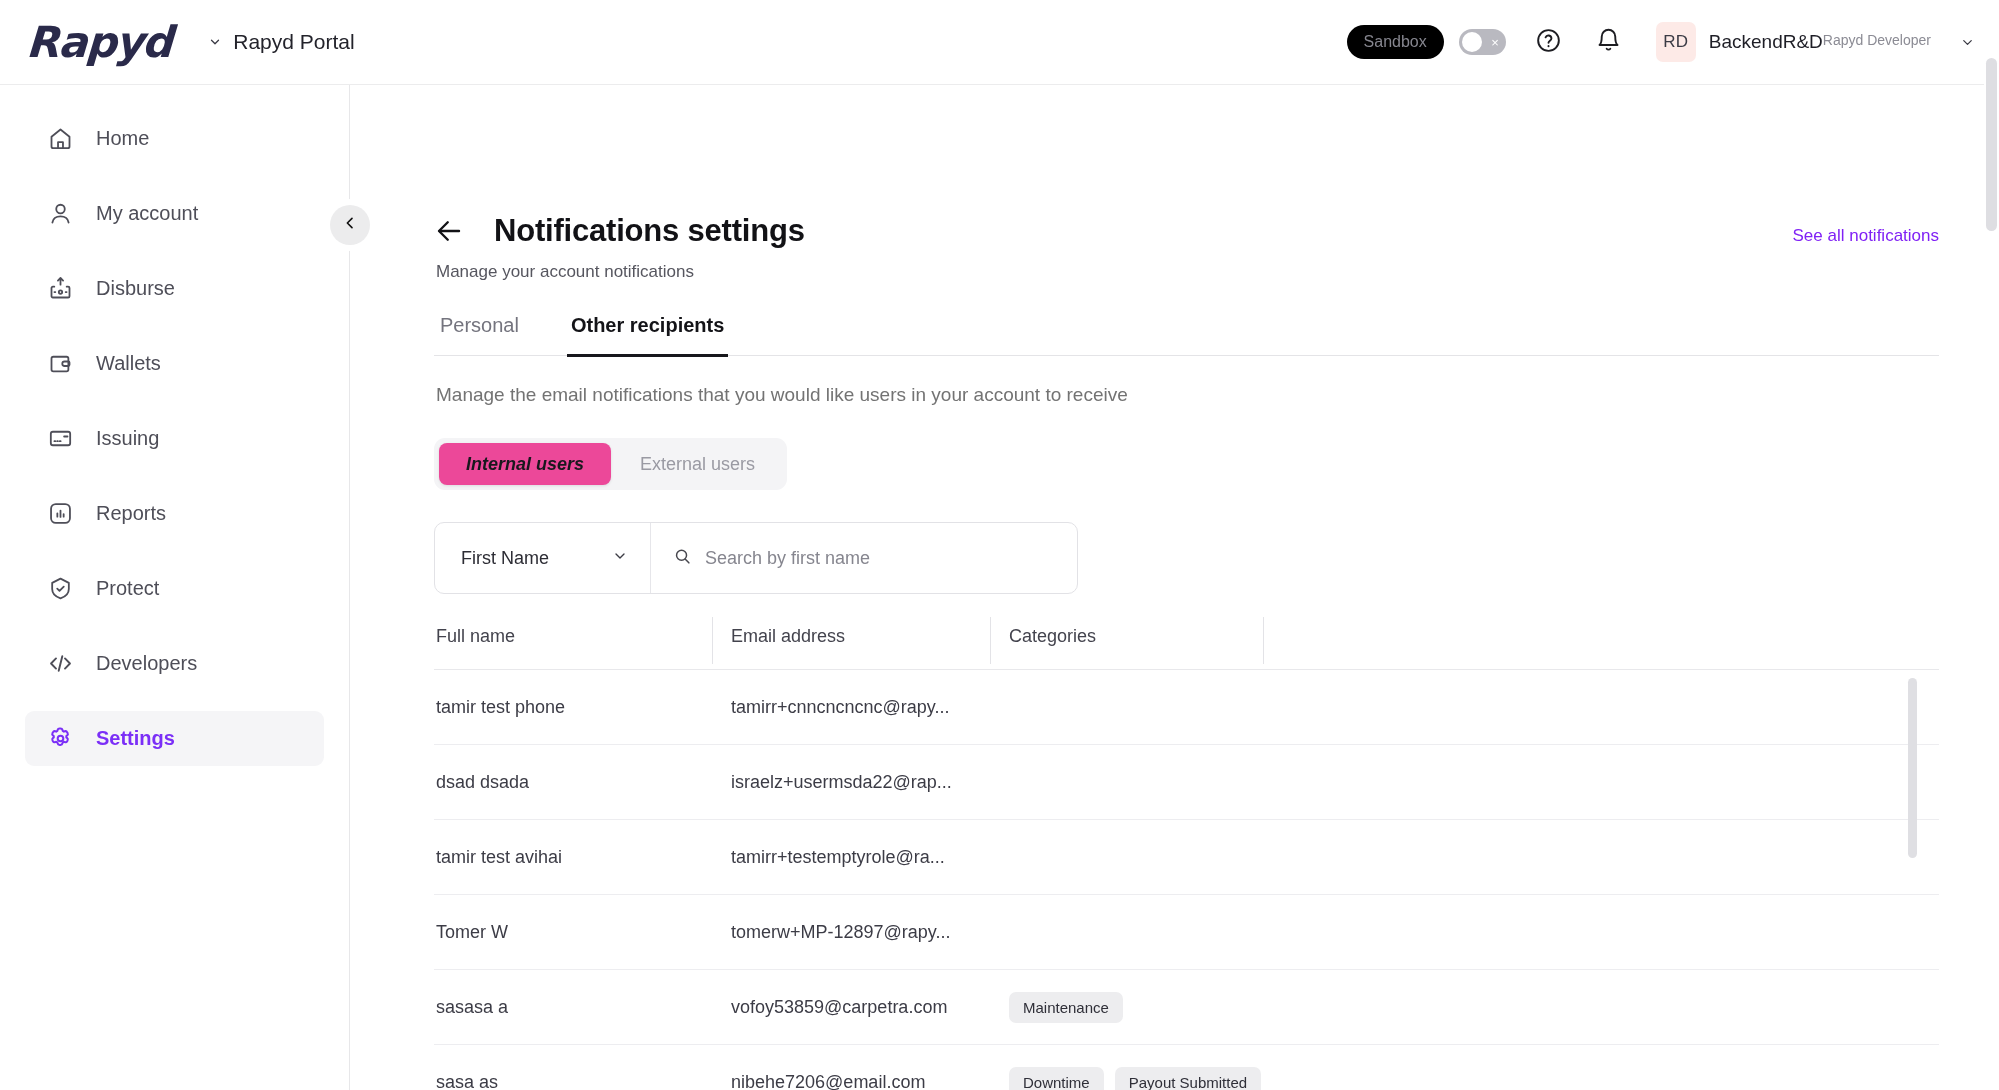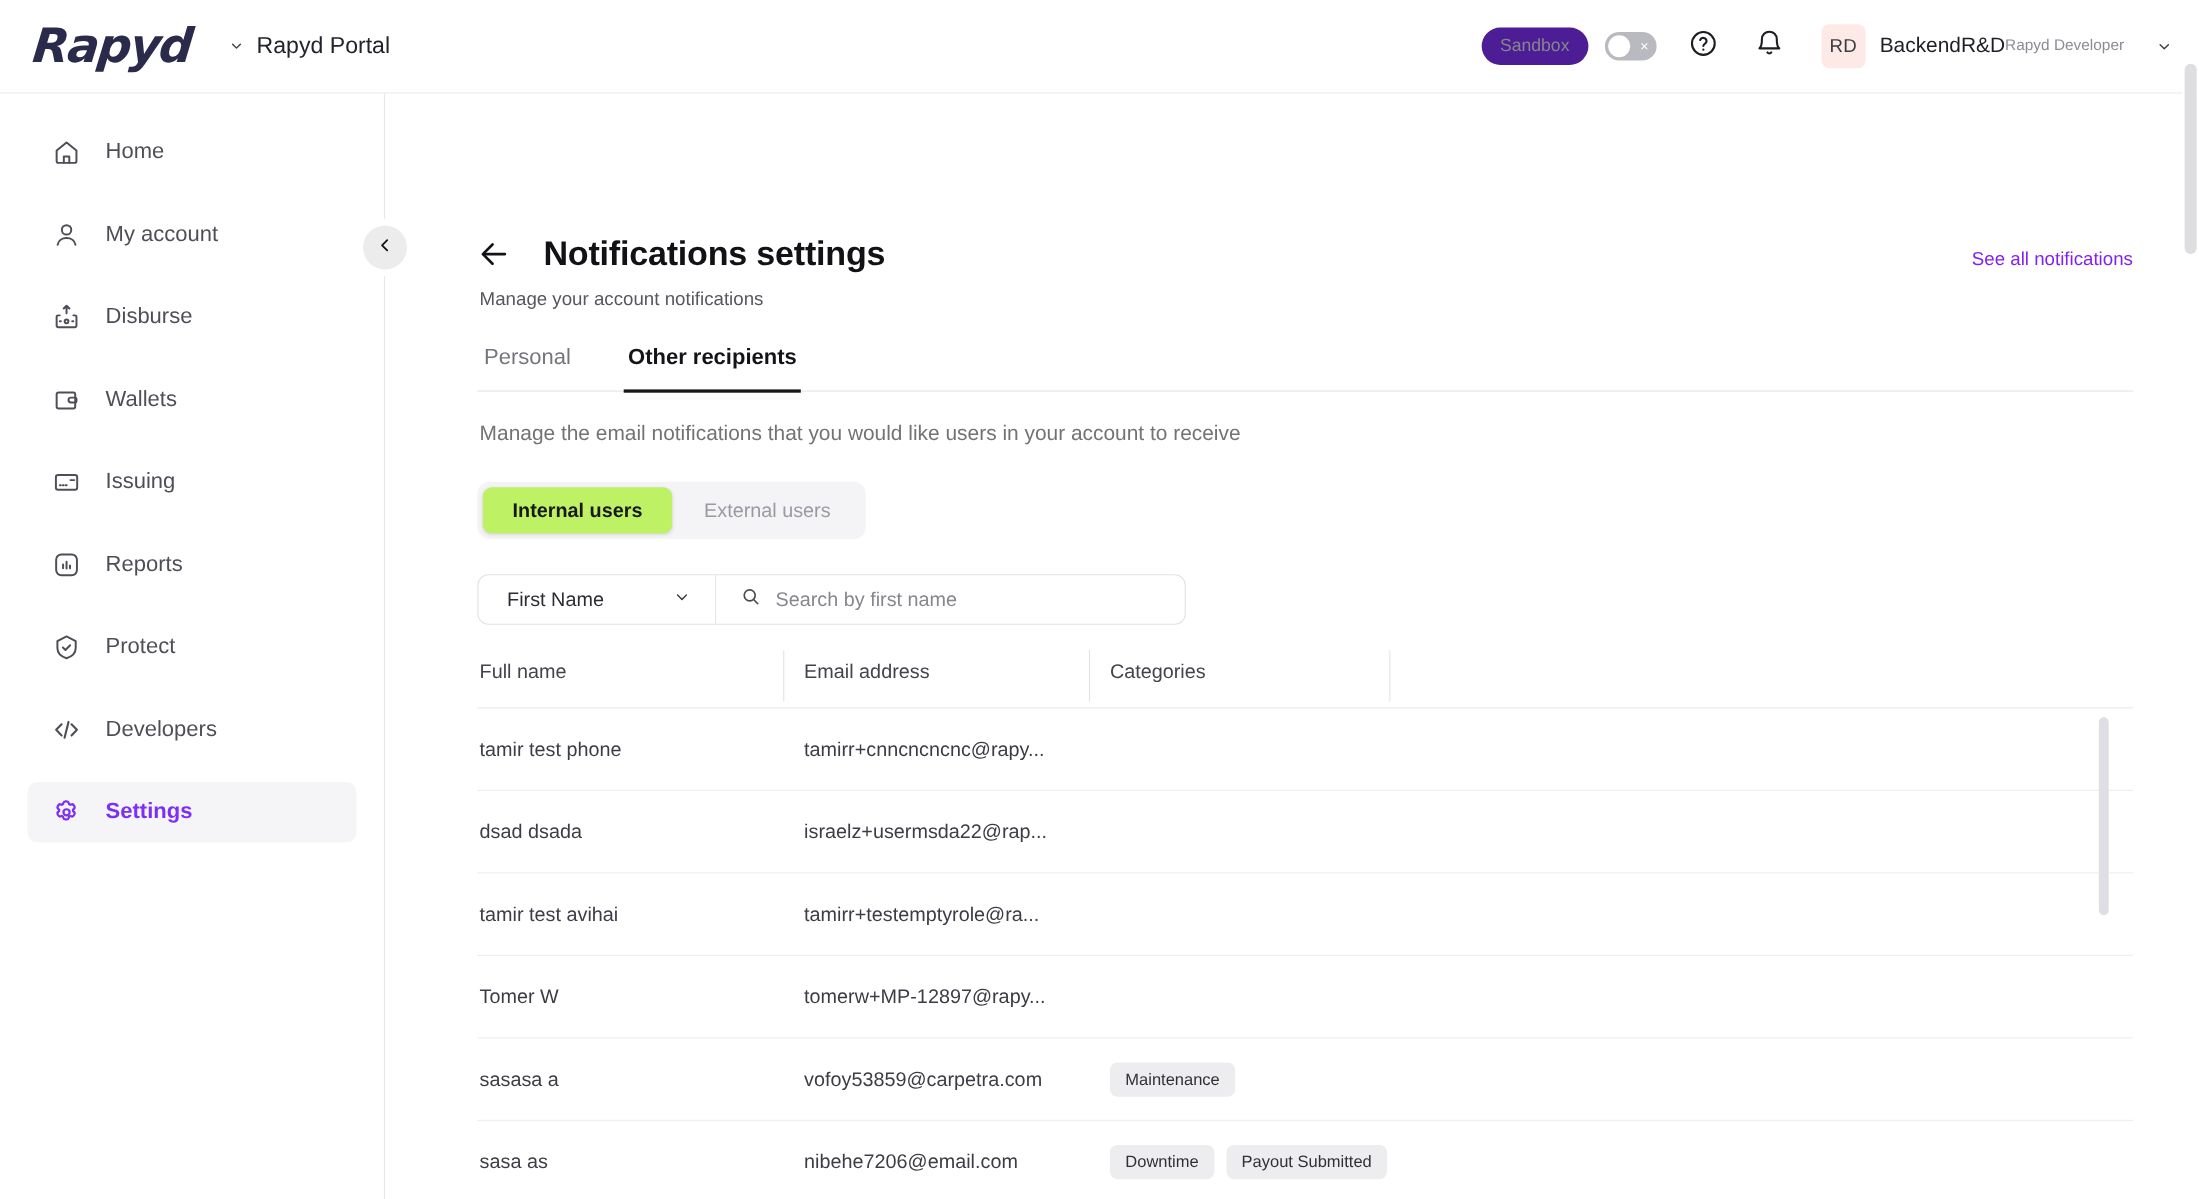--- a/index.html
+++ b/index.html
@@ -42,21 +42,21 @@
     gap: 11px;
     margin-left: 34px;
     cursor: pointer;
   }
   .portal-name { font-size: 21px; color: #23232b; }
   .chev-sm { width: 14px; height: 14px; color: #3a3a44; display:block; }
 
   .header-spacer { flex: 1 1 auto; }
 
   .sandbox-pill {
-    background: #4c1d95;
+    background: #000000;
     color: #86868f;
     font-size: 16px;
     padding: 9px 17px;
     border-radius: 20px;
     line-height: 1;
   }
   .mode-toggle {
     width: 47px;
     height: 26px;
     border-radius: 14px;
@@ -207,33 +207,34 @@
   }
   .seg-btn {
     font-size: 18px;
     padding: 12px 27px;
     border-radius: 8px;
     color: #9a9aa3;
     cursor: pointer;
     line-height: 1;
   }
   .seg-btn.active {
-    background: #bef264;
+    background: #ec4899;
     color: #18181d;
     font-weight: 700;
     box-shadow: 0 1px 3px rgba(0,0,0,.10);
+    font-style: italic;
   }
 
   
   .filter-bar {
     margin-top: 32px;
     display: flex;
     align-items: stretch;
     width: 644px;
-    height: 46px;
+    height: 72px;
     border: 1px solid #e2e2e6;
     border-radius: 10px;
     background: #fff;
   }
   .filter-select {
     width: 216px;
     display: flex;
     align-items: center;
     justify-content: space-between;
     padding: 0 22px 0 26px;

